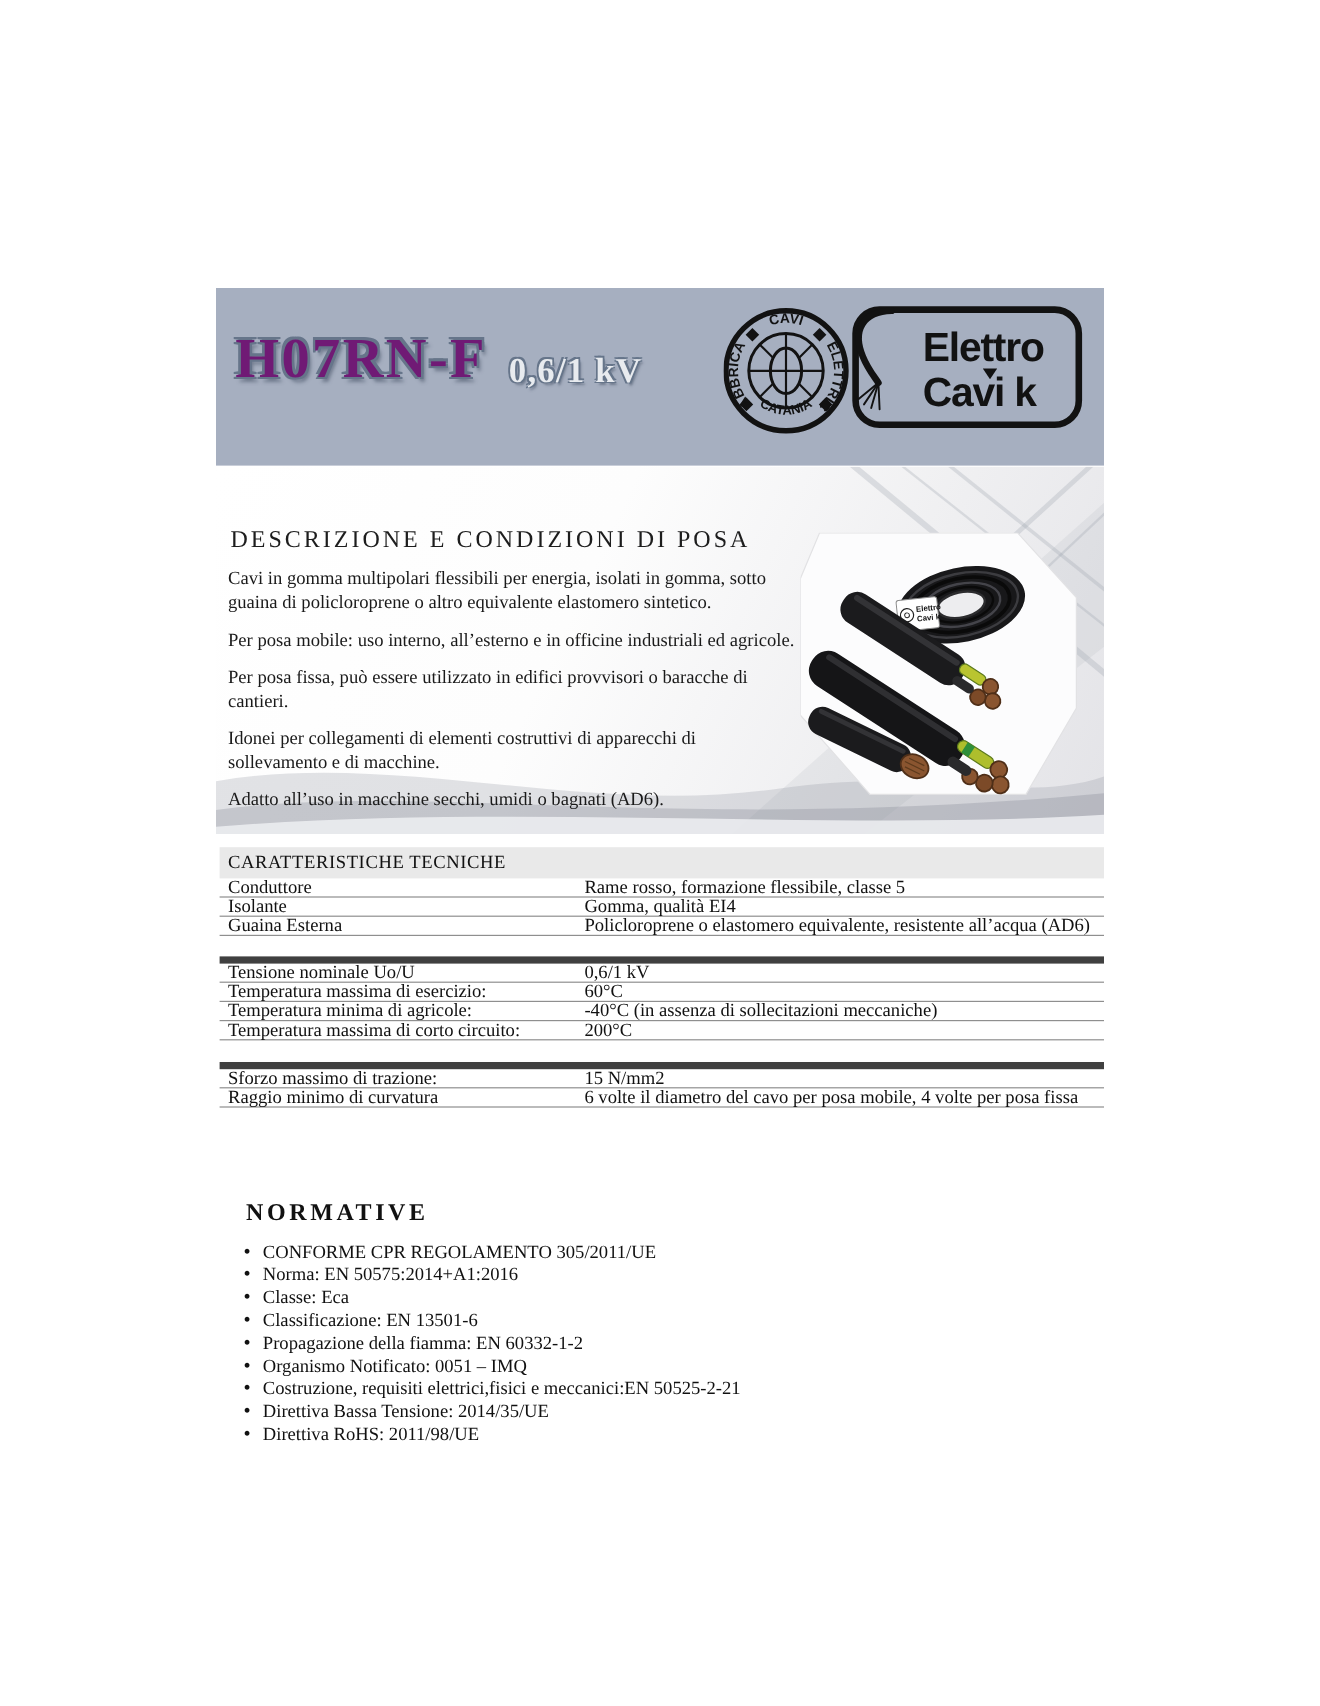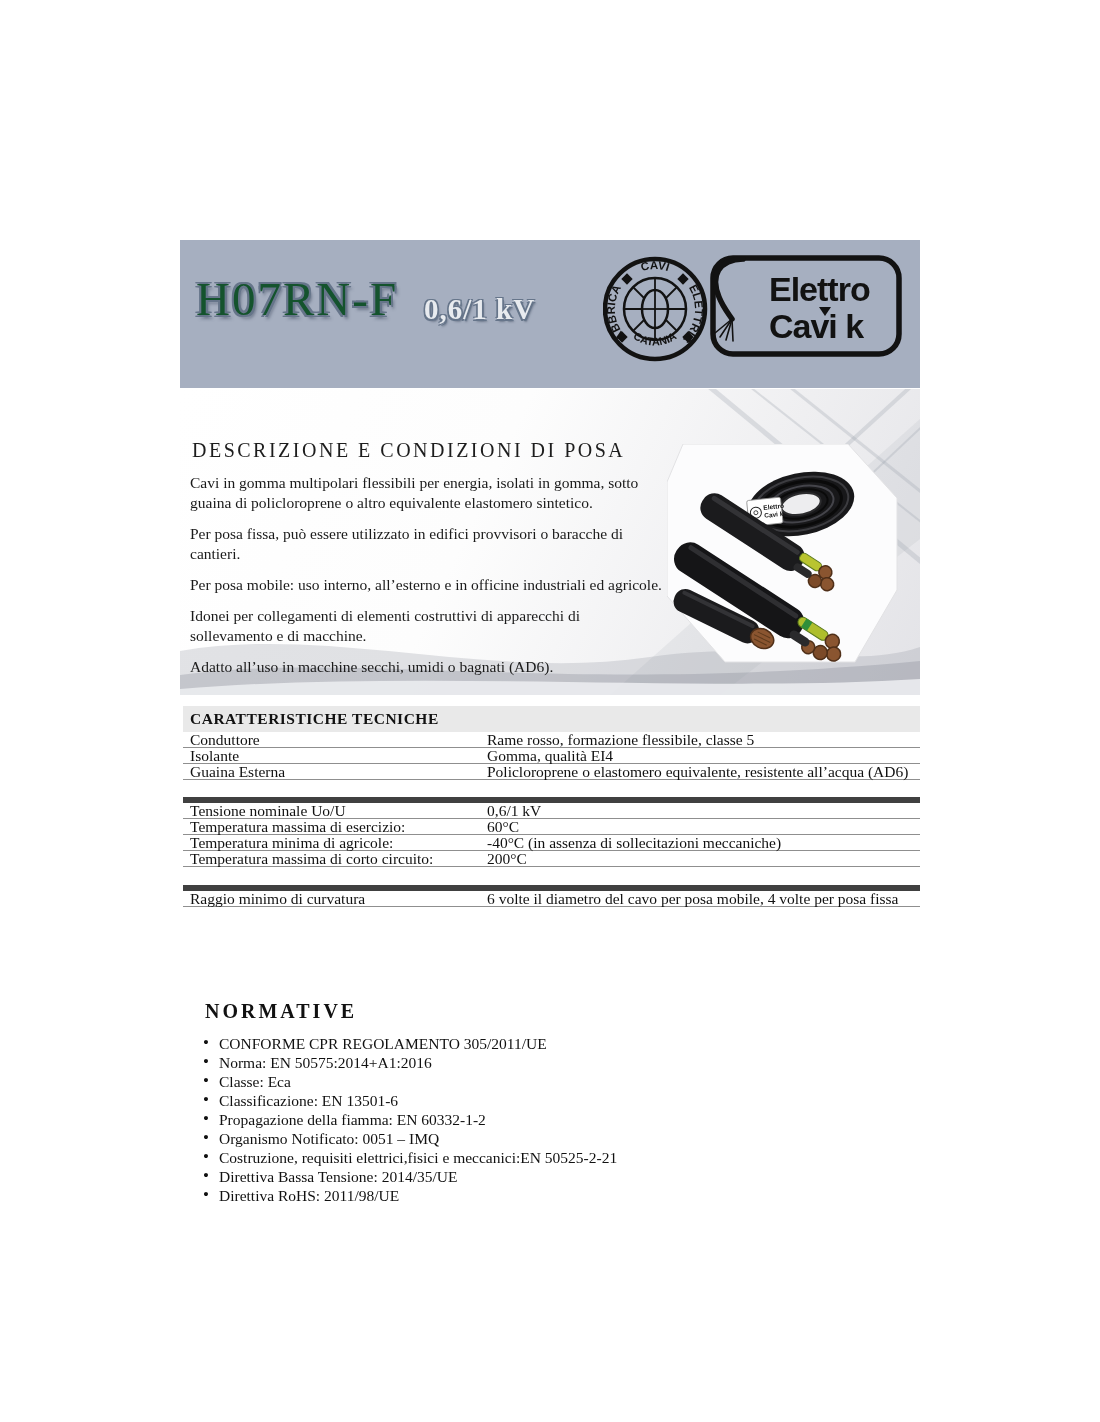--- a/index.html
+++ b/index.html
@@ -9,22 +9,22 @@
     font-family:"Liberation Serif", serif; color:#111; overflow:hidden;
   }
 
   
   .band {
     position:absolute; left:180px; top:240px; width:740px; height:148px;
     background:#a6afc0;
   }
   .band-title {
     position:absolute; left:16px; top:32px;
-    font-size:47px; font-weight:normal; letter-spacing:2px;
-    color:#14532d;
+    font-size:47px; font-weight:bold; letter-spacing:2px;
+    color:#701a75;
     text-shadow:-2px -2px 0 #66758a, 2px -2px 0 #66758a, -2px 2px 0 #66758a,
                  2px 2px 0 #66758a, 3px 4px 3px rgba(60,72,92,.5);
   }
   .band-voltage {
     position:absolute; left:244px; top:53px;
     font-size:29px; font-weight:bold; letter-spacing:1px;
     color:#e8ebef;
     text-shadow:-1.5px -1.5px 0 #66758a, 1.5px -1.5px 0 #66758a,
                 -1.5px 1.5px 0 #66758a, 1.5px 1.5px 0 #66758a,
                  2px 3px 2px rgba(60,72,92,.5);
@@ -46,21 +46,21 @@
   .desc-text {
     position:absolute; left:10px; top:84px; width:472px;
     font-size:15.5px; line-height:20px; color:#1a1a1a;
   }
   .desc-text p { margin:0 0 11px 0; }
   .photo { position:absolute; left:487px; top:55px; }
 
   
   .ttable { position:absolute; left:183px; top:706px; width:737px; font-size:15.5px; }
   .thead {
-    height:26px; background:#e9e9e9; font-weight:bold; letter-spacing:.5px;
+    height:26px; background:#e9e9e9; font-weight:normal; letter-spacing:.5px;
     padding:4px 0 0 7px;
   }
   .tgroup { border-top:6px solid #404040; }
   .tgroup.no-top { border-top:none; }
   .tgap1 { height:17px; }
   .tgap2 { height:18px; }
   .trow { display:flex; height:16px; align-items:center; border-bottom:1px solid #8f8f8f; }
   .tlabel { width:304px; padding-left:7px; flex:none; }
   .tvalue { flex:1; }
 
@@ -148,22 +148,22 @@
       </g>
       <path d="M0,262 C150,236 310,292 470,268 C590,250 670,282 740,258 L740,306 L0,306 Z" fill="rgba(150,155,166,0.28)"></path>
       <path d="M0,286 C180,262 380,306 740,272 L740,306 L0,306 Z" fill="rgba(128,133,146,0.30)"></path>
       <path d="M0,300 C240,280 520,304 740,290 L740,306 L0,306 Z" fill="rgba(235,236,240,0.9)"></path>
     </svg>
 
     <div class="desc-heading">DESCRIZIONE E CONDIZIONI DI POSA</div>
 
     <div class="desc-text">
       <p>Cavi in gomma multipolari flessibili per energia, isolati in gomma, sotto guaina di policloroprene o altro equivalente elastomero sintetico.</p>
+      <p>Per posa mobile: uso interno, all’esterno e in officine industriali ed agricole.</p>
       <p>Per posa fissa, può essere utilizzato in edifici provvisori o baracche di cantieri.</p>
-      <p>Per posa mobile: uso interno, all’esterno e in officine industriali ed agricole.</p>
       <p>Idonei per collegamenti di elementi costruttivi di apparecchi di sollevamento e di macchine.</p>
       <p>Adatto all’uso in macchine secchi, umidi o bagnati (AD6).</p>
     </div>
 
     <svg class="photo" width="232" height="224" viewBox="0 0 232 224">
       <polygon points="16,0 181,0 230,54 230,146 188,218 58,218 0,152 0,38" fill="#fcfcfd" stroke="#e2e2e4" stroke-width="1"></polygon>
 
       <g transform="translate(134,60) rotate(-12)">
         <ellipse rx="54" ry="31" fill="#18181a"></ellipse>
         <ellipse rx="48" ry="26" fill="none" stroke="#3c3c40" stroke-width="2"></ellipse>
@@ -251,20 +251,24 @@
       <div class="trow">
         <div class="tlabel">Temperatura massima di corto circuito:</div>
         <div class="tvalue">200°C</div>
       </div>
     </div>
 
     <div class="tgap2"></div>
 
     <div class="tgroup">
       <div class="trow">
+        <div class="tlabel">Sforzo massimo di trazione:</div>
+        <div class="tvalue">15 N/mm2</div>
+      </div>
+      <div class="trow">
         <div class="tlabel">Raggio minimo di curvatura</div>
         <div class="tvalue">6 volte il diametro del cavo per posa mobile, 4 volte per posa fissa</div>
       </div>
     </div>
   </div>
 
   <div class="normative">
     <div class="norm-heading">NORMATIVE</div>
     <ul class="norm-list">
       <li>CONFORME CPR REGOLAMENTO 305/2011/UE</li>

